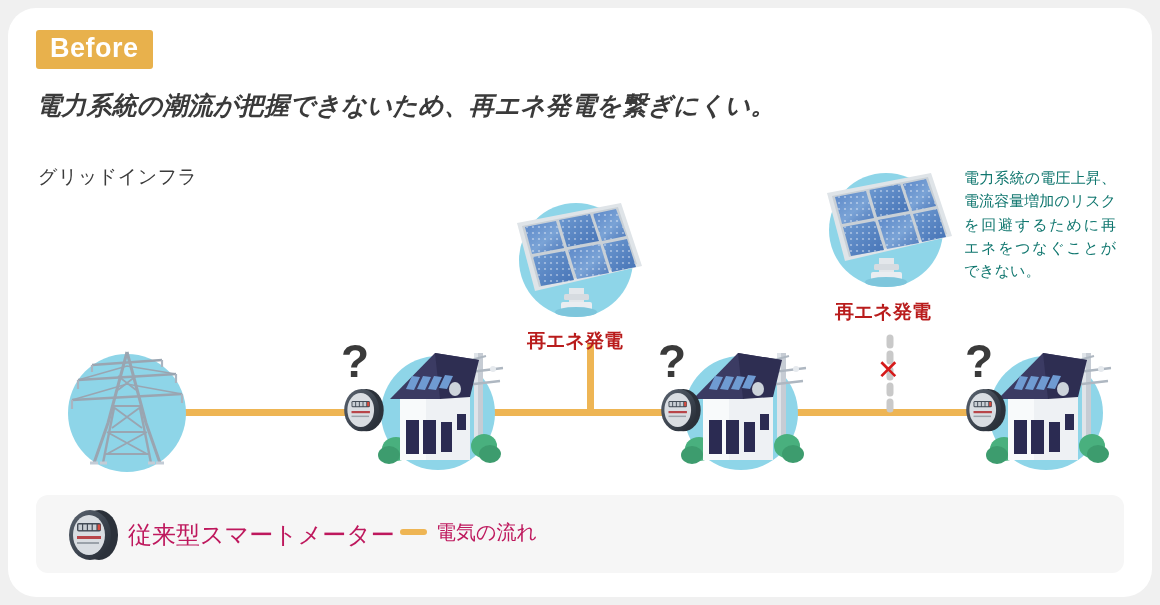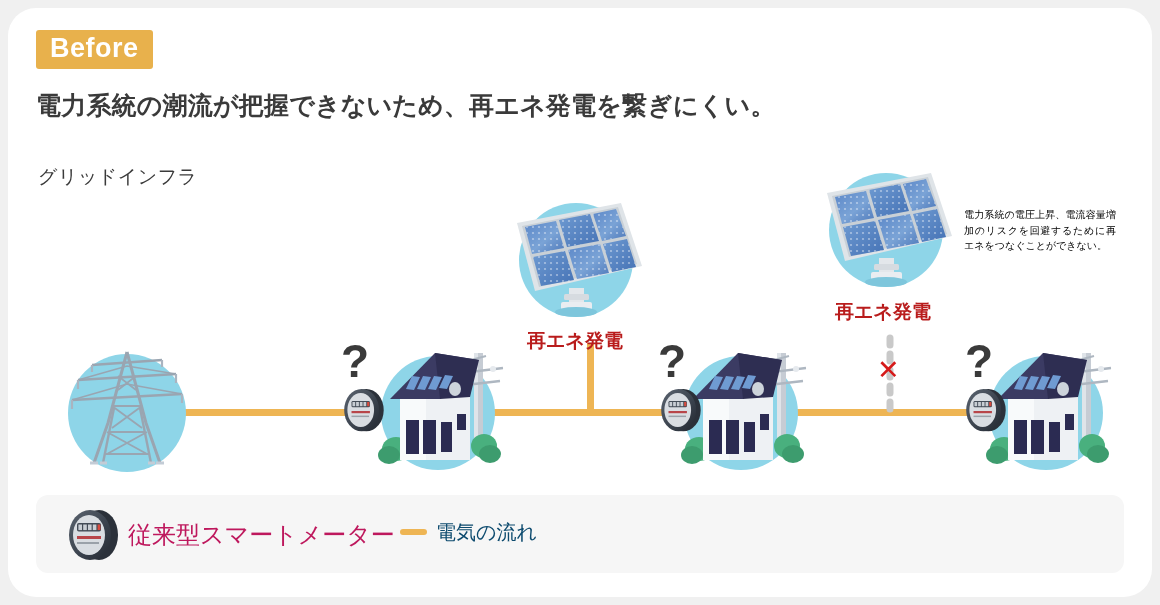--- a/index.html
+++ b/index.html
@@ -40,20 +40,21 @@
   }
   .headline {
     position: absolute;
     left: 28px;
     top: 81px;
     font-size: 25px;
     font-weight: bold;
     color: #3a3a3a;
     letter-spacing: 0.2px;
     white-space: nowrap;
+    font-style: italic;
   }
   .section-label {
     position: absolute;
     left: 30px;
     top: 156px;
     font-size: 19px;
     font-weight: normal;
     color: #3a3a3a;
     letter-spacing: 0.5px;
     white-space: nowrap;
@@ -63,25 +64,24 @@
   #diagram {
     position: absolute;
     left: 0;
     top: 0;
     width: 1144px;
     height: 589px;
   }
 
   .note {
     position: absolute;
-    font-size: 10px;
+    font-size: 15px;
     line-height: 1.55;
-    color: #000000;
+    color: #0f766e;
     white-space: pre-line;
-    margin-top: 41px;
   }
   .note-left  { left: 268px; top: 238px; width: 200px; }
   .note-right { left: 956px; top: 158px; width: 152px; text-align: justify; }
 
   .node-label {
     position: absolute;
     font-size: 19px;
     font-weight: bold;
     color: #b91c1c;
     white-space: nowrap;
@@ -137,21 +137,21 @@
     width: 27px;
     height: 6px;
     border-radius: 3px;
     background: #eeb554;
   }
   .legend-text2 {
     position: absolute;
     left: 400px;
     top: 24px;
     font-size: 20px;
-    color: #0c4a6e;
+    color: #be185d;
     white-space: nowrap;
   }
 </style>
 </head>
 <body>
 
 <div id="card">
 
   <div class="badge">Before</div>
   <div class="headline">電力系統の潮流が把握できないため、再エネ発電を繋ぎにくい。</div>

